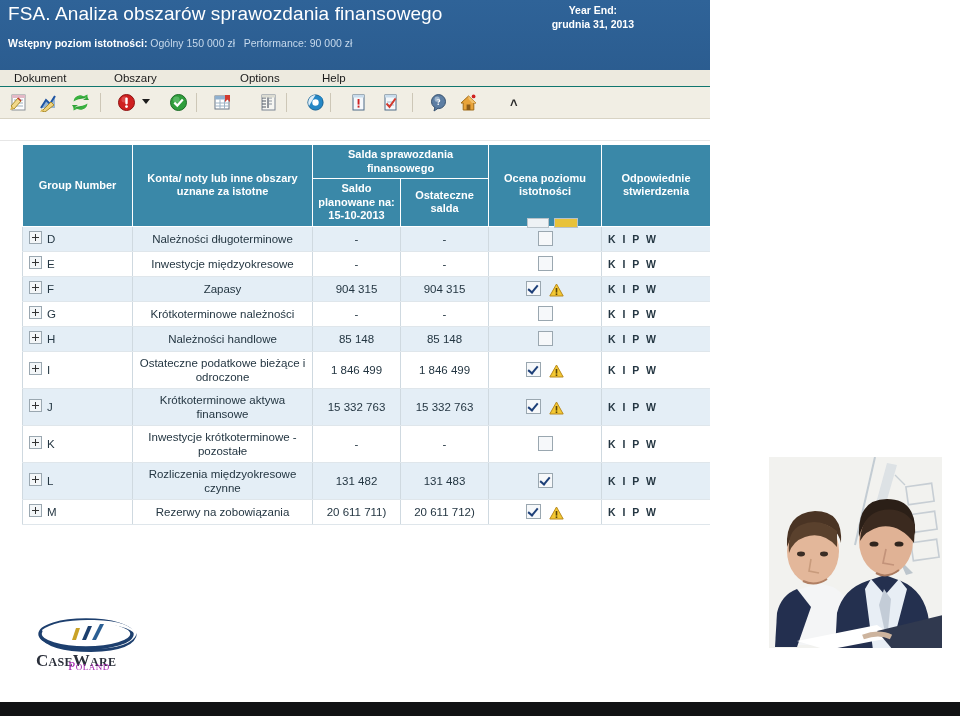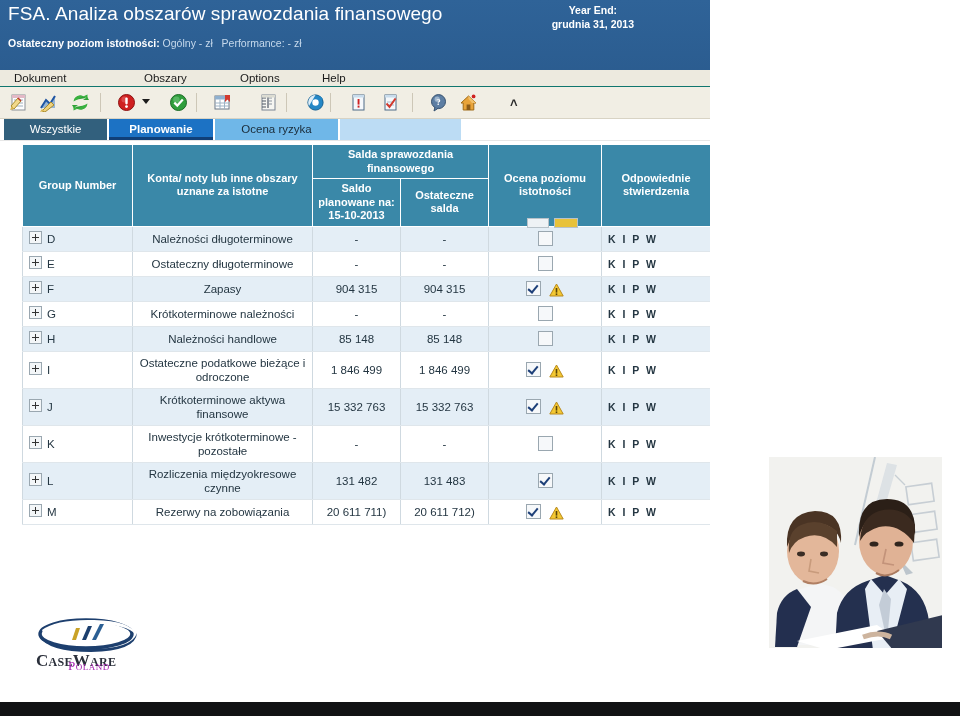--- a/index.html
+++ b/index.html
@@ -147,32 +147,32 @@
   <div class="app">
 
     <div class="titlebar">
       <div class="app-title">FSA. Analiza obszarów sprawozdania finansowego</div>
       <div class="yearend">
         <div>Year End:</div>
         <div>grudnia 31, 2013</div>
       </div>
       <div class="mat-lines">
         <div>
-          <span class="lbl">Ostateczny poziom istotności:</span>
-          <span class="val">Ogólny - zł</span>
+          <span class="lbl">Wstępny poziom istotności:</span>
+          <span class="val">Ogólny 150 000 zł</span>
           &nbsp;
           <span class="val">Performance:</span>
-          <span class="val">- zł</span>
+          <span class="val">90 000 zł</span>
         </div>
       </div>
     </div>
 
     <div class="menubar">
       <div class="mi" style="left:14px">Dokument</div>
-      <div class="mi" style="left:144px">Obszary</div>
+      <div class="mi" style="left:114px">Obszary</div>
       <div class="mi" style="left:240px">Options</div>
       <div class="mi" style="left:322px">Help</div>
     </div>
 
     <div class="toolbar">
 
       <div class="tb" style="left:8px">
         <svg width="19" height="19" viewBox="0 0 19 19">
           <rect x="3" y="2" width="13" height="15" fill="#fdfdfd" stroke="#8a8f96"></rect>
           <rect x="3" y="2" width="13" height="3" fill="#e3b9c6"></rect>
@@ -289,26 +289,20 @@
           <path d="M9.5 3 L17 10 L14.8 10 L14.8 17 L4.2 17 L4.2 10 L2 10 Z" fill="#e8a33a" stroke="#a06a16"></path>
           <path d="M9.5 3 L17 10 L13 10 L9.5 6 Z" fill="#f2c06a"></path>
           <rect x="7.6" y="11.5" width="3.8" height="5.5" fill="#8a5a18"></rect>
           <circle cx="14.6" cy="3.4" r="1.9" fill="#cf2020"></circle>
         </svg>
       </div>
 
       <div class="tbchev" style="left:510px">˄</div>
     </div>
 
-    <div class="tabstrip">
-      <div class="tab all">Wszystkie</div>
-      <div class="tab plan">Planowanie</div>
-      <div class="tab risk">Ocena ryzyka</div>
-      <div class="tab blank"></div>
-    </div>
     <div class="tabunder"></div>
 
     <div class="grid">
       <table class="fsa">
         <colgroup>
           <col style="width:110px">
             <col style="width:180px">
             <col style="width:88px">
           <col style="width:88px">
             <col style="width:113px">
@@ -347,21 +341,21 @@
             <tr class="r-odd">
               <td class="c-grp"><span class="plusbox"></span><span>D</span></td>
               <td class="c-name">Należności długoterminowe</td>
               <td class="c-num">-</td>
               <td class="c-num">-</td>
               <td class="c-chk"><span class="chk"></span></td>
               <td class="c-ass">K I P W</td>
             </tr>
             <tr class="r-even">
               <td class="c-grp"><span class="plusbox"></span><span>E</span></td>
-              <td class="c-name">Ostateczny długoterminowe</td>
+              <td class="c-name">Inwestycje międzyokresowe</td>
               <td class="c-num">-</td>
               <td class="c-num">-</td>
               <td class="c-chk"><span class="chk"></span></td>
               <td class="c-ass">K I P W</td>
             </tr>
             <tr class="r-odd">
               <td class="c-grp"><span class="plusbox"></span><span>F</span></td>
               <td class="c-name">Zapasy</td>
               <td class="c-num">904 315</td>
               <td class="c-num">904 315</td>

